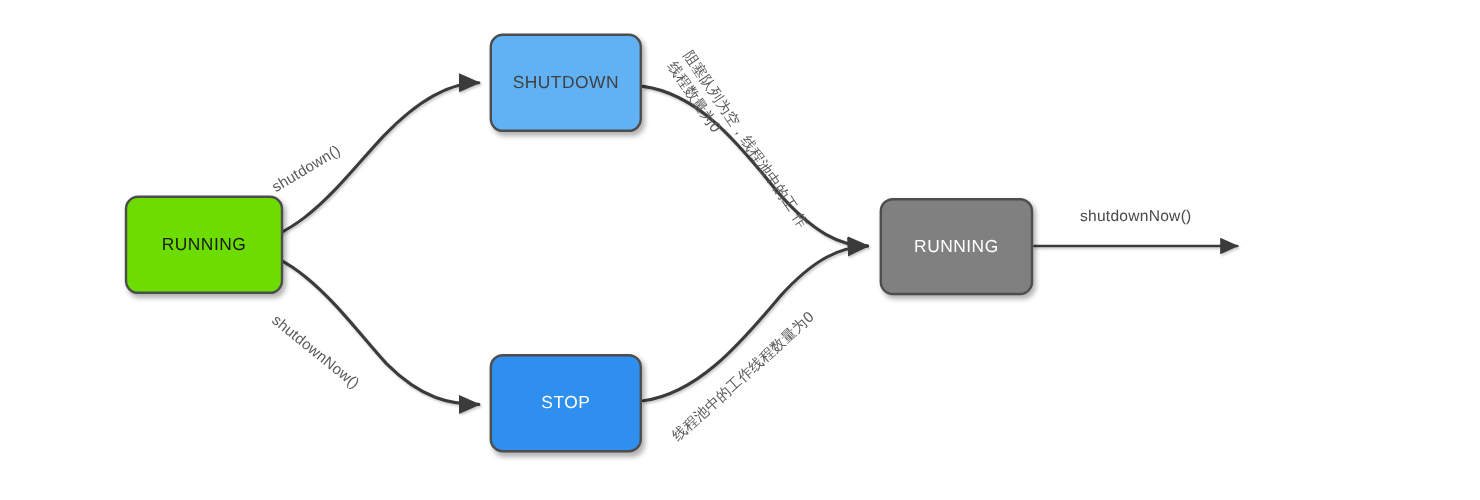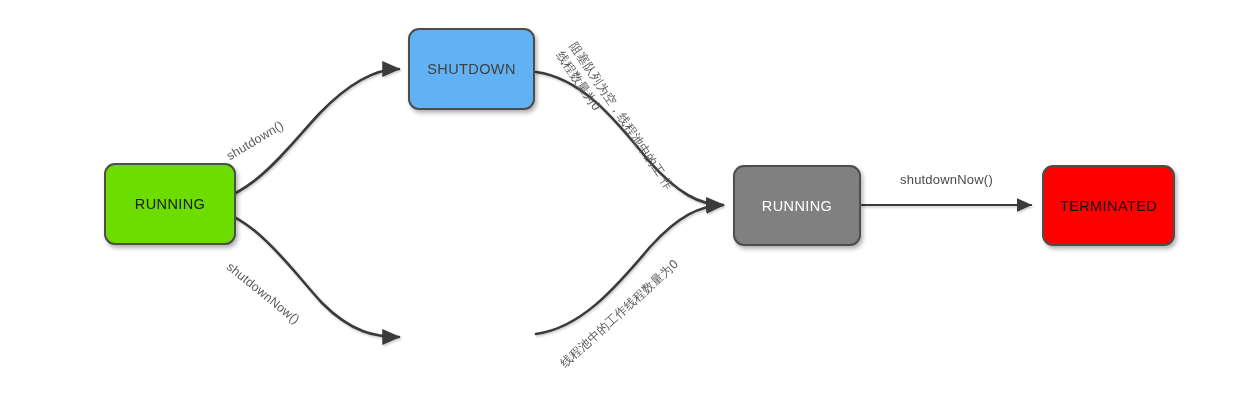--- a/index.html
+++ b/index.html
@@ -101,28 +101,28 @@
   </svg>
 
   <div class="node" id="node-running" style="background:#6DDD00; color:#1a1a1a;margin-left:44px;">
     <span class="node-label">RUNNING</span>
   </div>
 
   <div class="node" id="node-shutdown" style="background:#61B2F5; color:#404040;">
     <span class="node-label">SHUTDOWN</span>
   </div>
 
+  <div class="node" id="node-stop" style="background:#2F8FEE; color:#ffffff;">
+    <span class="node-label">STOP</span>
+  </div>
 
   <div class="node" id="node-tidying" style="background:#808080; color:#ffffff;">
     <span class="node-label">RUNNING</span>
   </div>
 
-  <div class="node" id="node-terminated" style="background:#FF0000; color:#111111;">
-    <span class="node-label">TERMINATED</span>
-  </div>
 
   <div class="edge-label" id="label-shutdown">shutdown()</div>
 
   <div class="edge-label" id="label-shutdownnow">shutdownNow()</div>
 
   <div class="edge-label cjk two-line" id="label-tidy-upper">
     <span>阻塞队列为空，线程池中的工</span>
     <span>作线程数量为0</span>
   </div>
 

